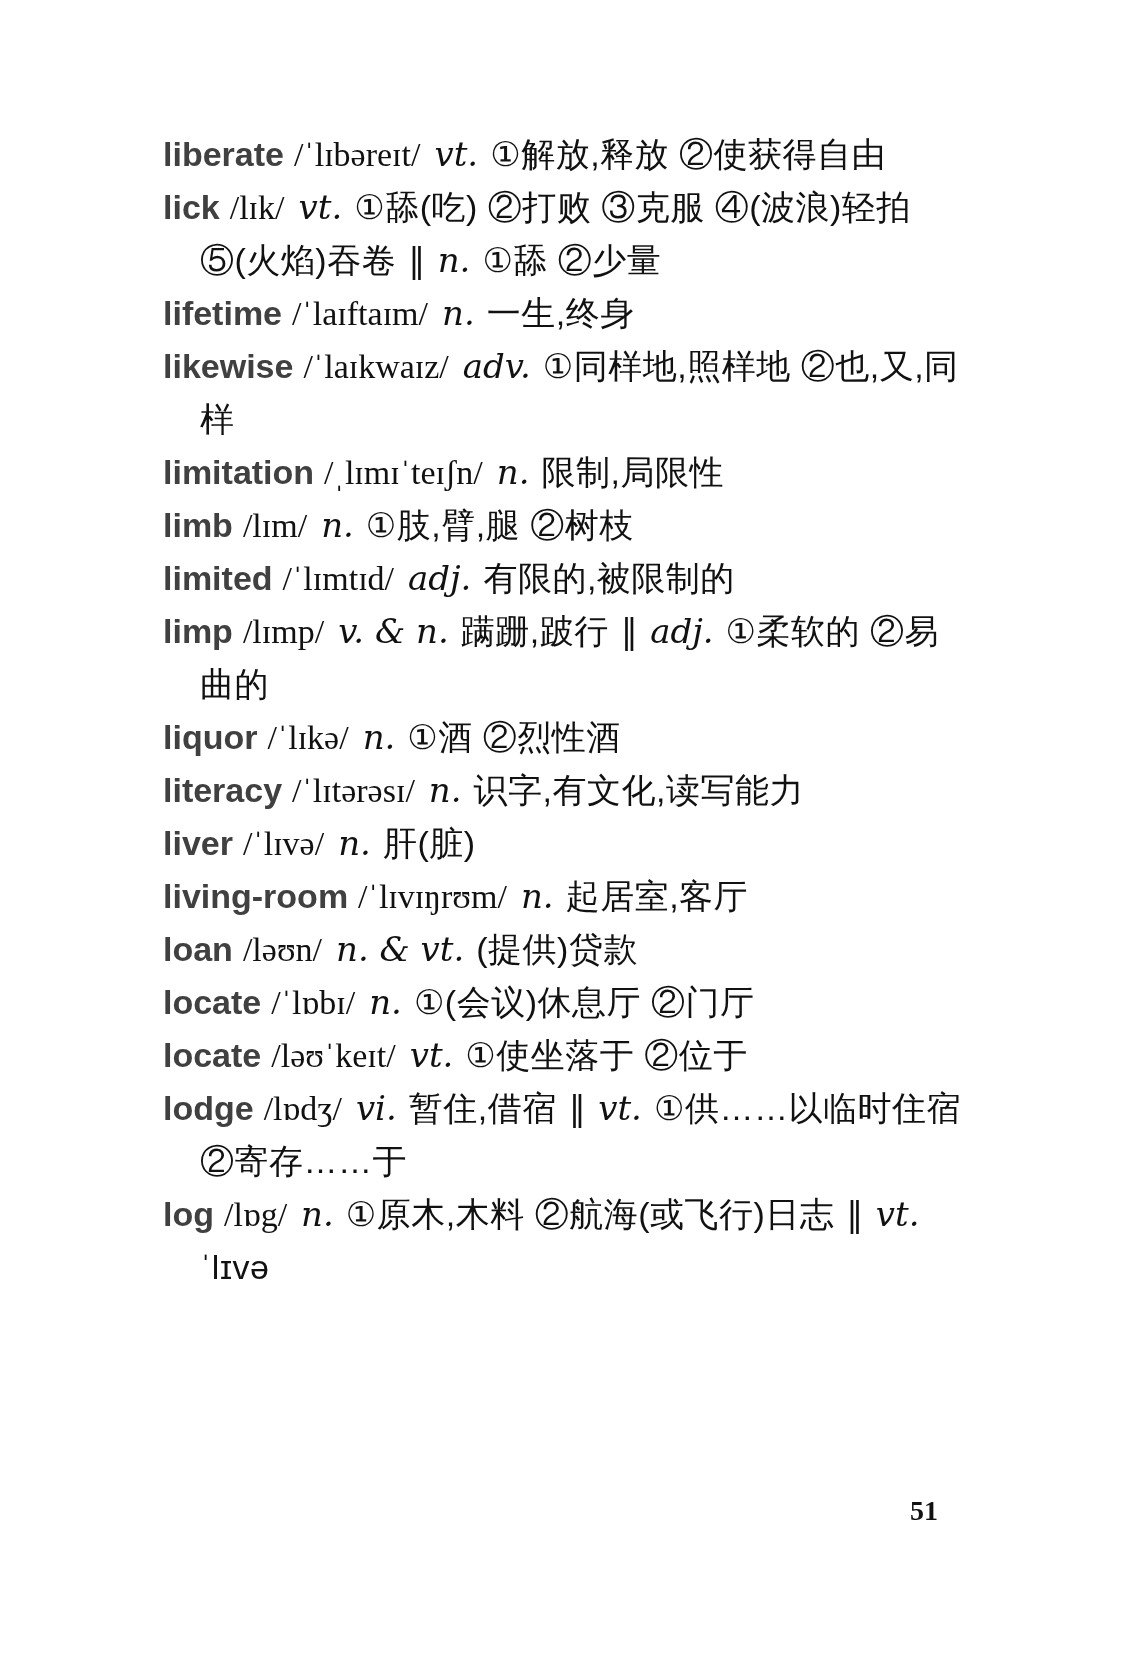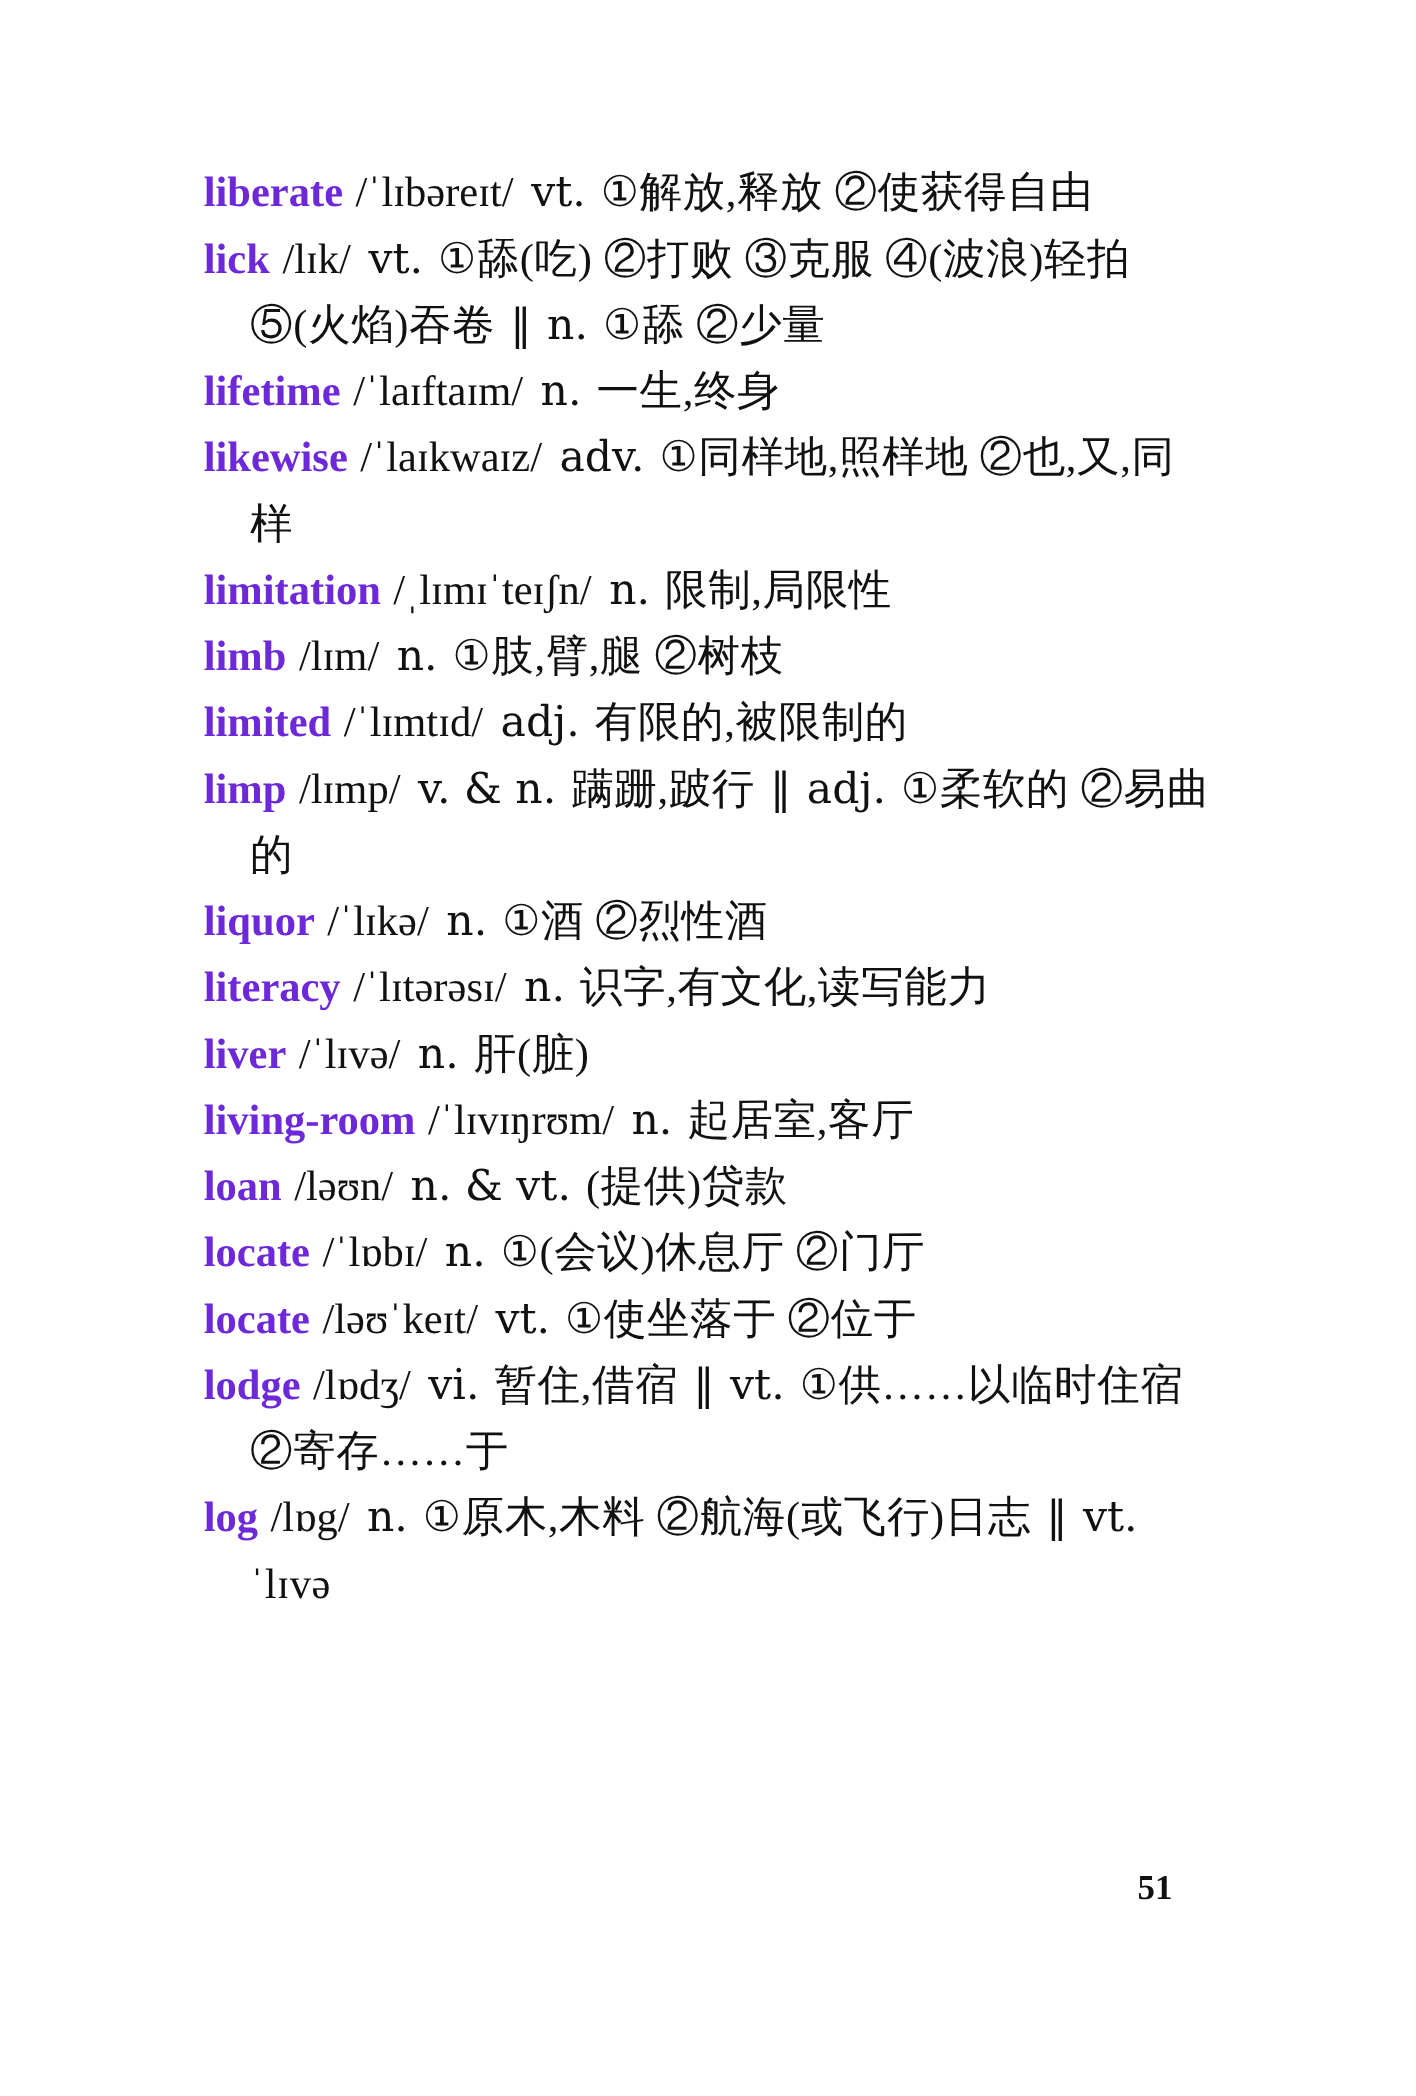--- a/index.html
+++ b/index.html
@@ -22,38 +22,39 @@
   }
   .entry {
     margin: 0;
     padding-left: 37px;
     text-indent: -37px;
     font-size: 34px;
     line-height: 53px;
     letter-spacing: 0.5px;
   }
   .headword {
-    font-family: Liberation Serif, serif;
+    font-family: Liberation Sans, sans-serif;
     font-weight: bold;
-    color: #6d28d9;
+    color: #404040;
     margin-right: 10px;
     letter-spacing: 0;
   }
   .phonetic {
     font-family: Liberation Serif, serif;
     margin-right: 14px;
     letter-spacing: 0;
   }
   .pos {
     font-family: "DejaVu Serif", serif;
+    font-style: italic;
     margin-right: 12px;
     letter-spacing: 0;
   }
   .def {
-    font-family: Liberation Serif, serif;
+    font-family: Liberation Sans, sans-serif;
   }
   .sep {
     margin: 0 12px;
   }
   .page-number {
     position: absolute;
     top: 1495px;
     left: 163px;
     width: 775px;
     text-align: right;

